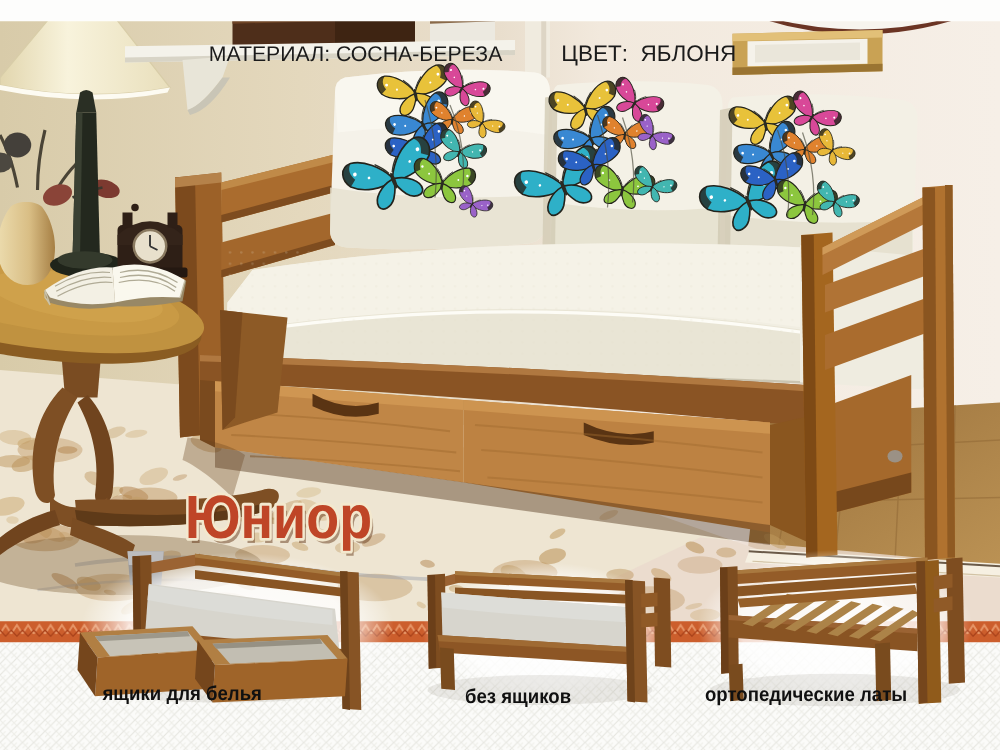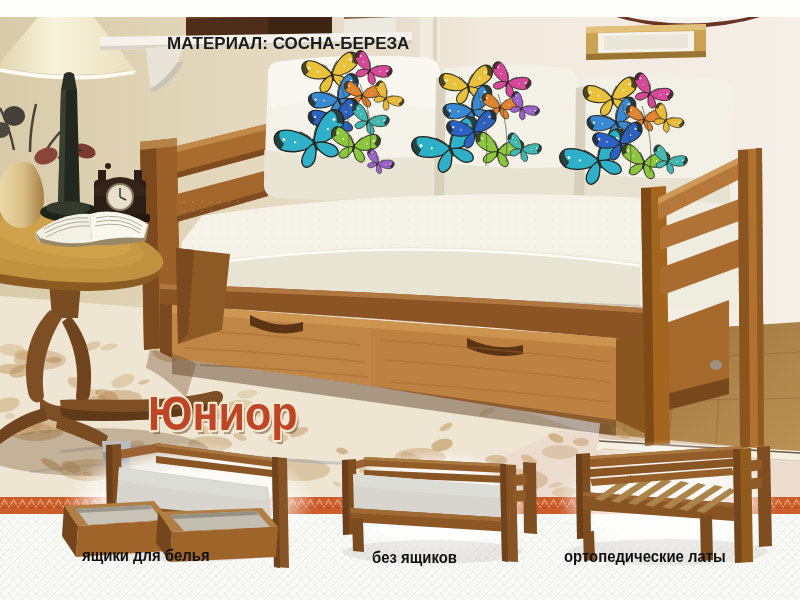--- a/index.html
+++ b/index.html
@@ -1,18 +1,18 @@
 <!DOCTYPE html>
 <html><head>
 <meta charset="utf-8">
 <style>
 html,body{margin:0;padding:0}
 #c{position:relative;width:800px;height:600px;overflow:hidden;background:#fff;font-family:"Liberation Sans",sans-serif}
 #c svg{position:absolute;left:0;top:0}
-.hdr{position:absolute;font-weight:bold;color:#1b1b1b;white-space:nowrap}
+.hdr{position:absolute;font-weight:normal;color:#1b1b1b;white-space:nowrap}
 .cap{position:absolute;font-weight:bold;font-size:16px;color:#101010;white-space:nowrap;transform:scaleX(.93);transform-origin:left center}
 </style>
 </head>
 <body>
 <div id="c">
 <svg width="800" height="600" viewBox="0 0 800 600">
 <defs>
 <linearGradient id="wallg" x1="0" y1="0" x2="1" y2="0">
 <stop offset="0" stop-color="#d8cba9"></stop>
           <stop offset="0.3" stop-color="#e4d8bd"></stop>
@@ -513,19 +513,20 @@
 </g>
 
 <g transform="translate(148,430) scale(0.88,1)">
 <text x="3" y="4" font-family="Liberation Sans, sans-serif" font-size="49" font-weight="bold" fill="#5a2a0a" opacity="0.45">Юниор</text>
 <text x="0" y="0" font-family="Liberation Sans, sans-serif" font-size="49" font-weight="bold" fill="#bf4527" stroke="#f3e8ce" stroke-width="4.5" paint-order="stroke" stroke-linejoin="round">Юниор</text>
 </g>
 </svg>
 
 <div class="hdr" style="left:167px;top:34px;font-size:17px">МАТЕРИАЛ: СОСНА-БЕРЕЗА</div>
 
+<div class="hdr" style="left:449px;top:33px;font-size:18px">ЦВЕТ: &nbsp;ЯБЛОНЯ</div>
 
 <div class="cap" style="left:82px;top:547px">ящики для белья</div>
 
 <div class="cap" style="left:372px;top:549px">без ящиков</div>
 
 <div class="cap" style="left:564px;top:548px">ортопедические латы</div>
 </div>
 
 </body></html>

